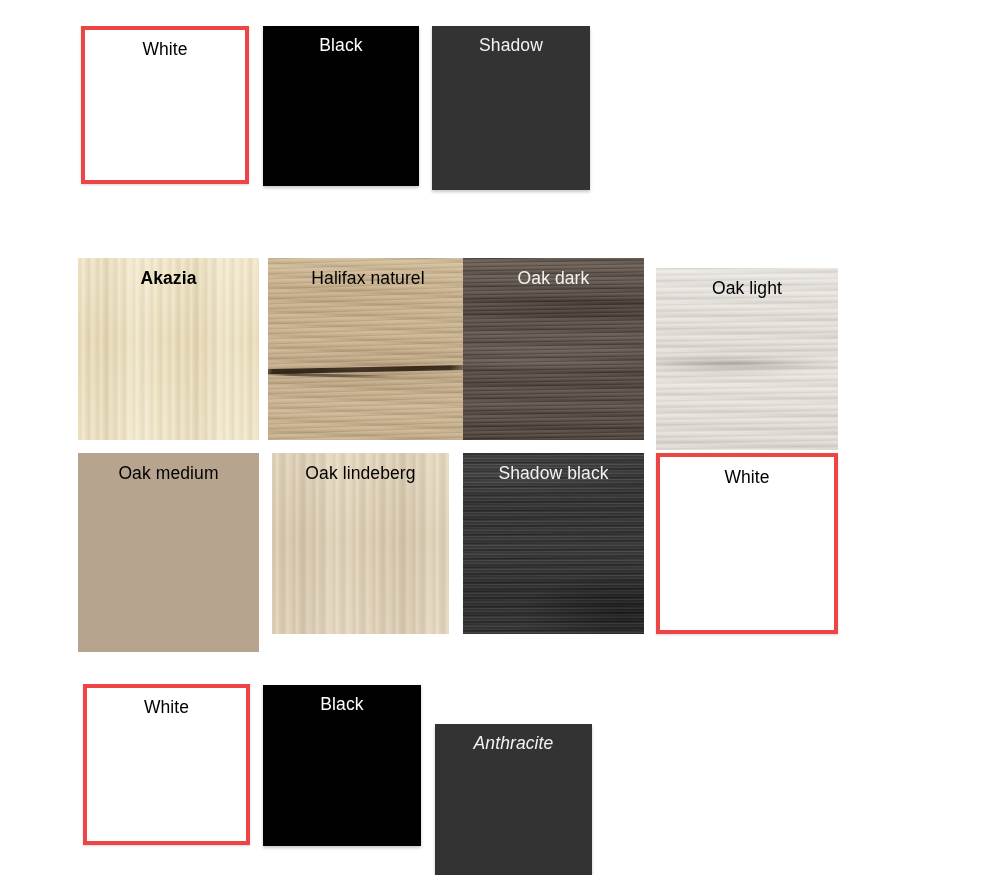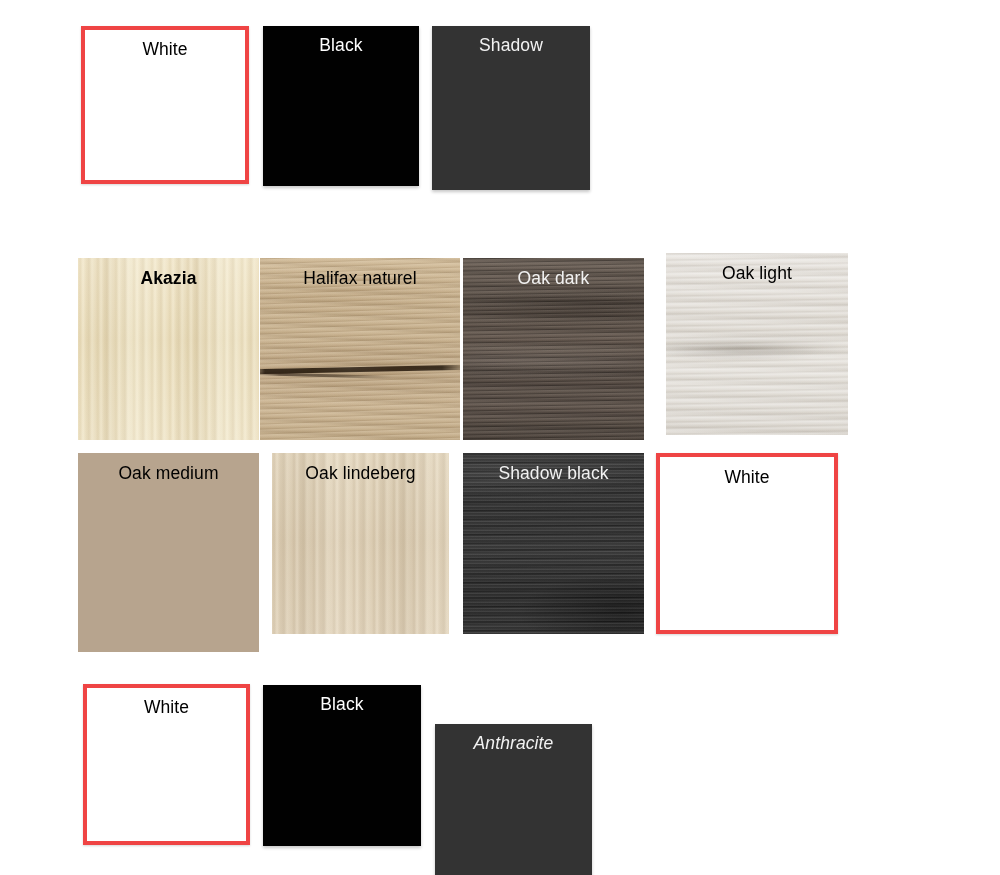--- a/index.html
+++ b/index.html
@@ -233,29 +233,29 @@
         <div class="label" style="top: 9px; color: rgb(255, 255, 255);">Black</div>
       </div>
       <div class="swatch solid-shadow light-text" style="left: 432px; top: 26px; width: 158px; height: 164px;">
         <div class="label" style="top: 9px; color: rgb(242, 242, 242);">Shadow</div>
       </div>
     </div>
     <div style="position: absolute; left: 0px; top: 0px; width: 100%; height: 100%;">
       <div class="swatch tex tex-akazia dark-text" style="left: 78px; top: 258px; width: 181px; height: 182px;">
         <div class="label" style="top: 10px; color: rgb(0, 0, 0);">Akazia</div>
       </div>
-      <div class="swatch tex tex-halifax dark-text" style="left: 260px; top: 258px; width: 200px; height: 182px;">
+      <div class="swatch tex tex-halifax dark-text" style="left: 268px; top: 258px; width: 200px; height: 182px;">
         <div class="halifax-crack"></div>
         <div class="halifax-crack2"></div>
         <div class="label" style="top: 10px; color: rgb(0, 0, 0);">Halifax naturel</div>
       </div>
       <div class="swatch tex tex-oakdark light-text" style="left: 463px; top: 258px; width: 181px; height: 182px;">
         <div class="label" style="top: 10px; color: rgb(242, 242, 242);">Oak dark</div>
       </div>
-      <div class="swatch tex tex-oaklight dark-text" style="left: 656px; top: 253px; width: 182px; height: 182px; margin-left: 10px;">
+      <div class="swatch tex tex-oaklight dark-text" style="left: 656px; top: 268px; width: 182px; height: 182px;">
         <div class="label" style="top: 10px; color: rgb(0, 0, 0);">Oak light</div>
       </div>
     </div>
     <div style="position: absolute; left: 0px; top: 0px; width: 100%; height: 100%;">
       <div class="swatch tex tex-oakmedium dark-text" style="left: 78px; top: 453px; width: 181px; height: 199px;">
         <div class="label" style="top: 10px; color: rgb(0, 0, 0);">Oak medium</div>
       </div>
       <div class="swatch tex tex-shadowblack light-text" style="left: 463px; top: 453px; width: 181px; height: 181px;">
         <div class="label" style="top: 10px; color: rgb(242, 242, 242);">Shadow black</div>
       </div>

